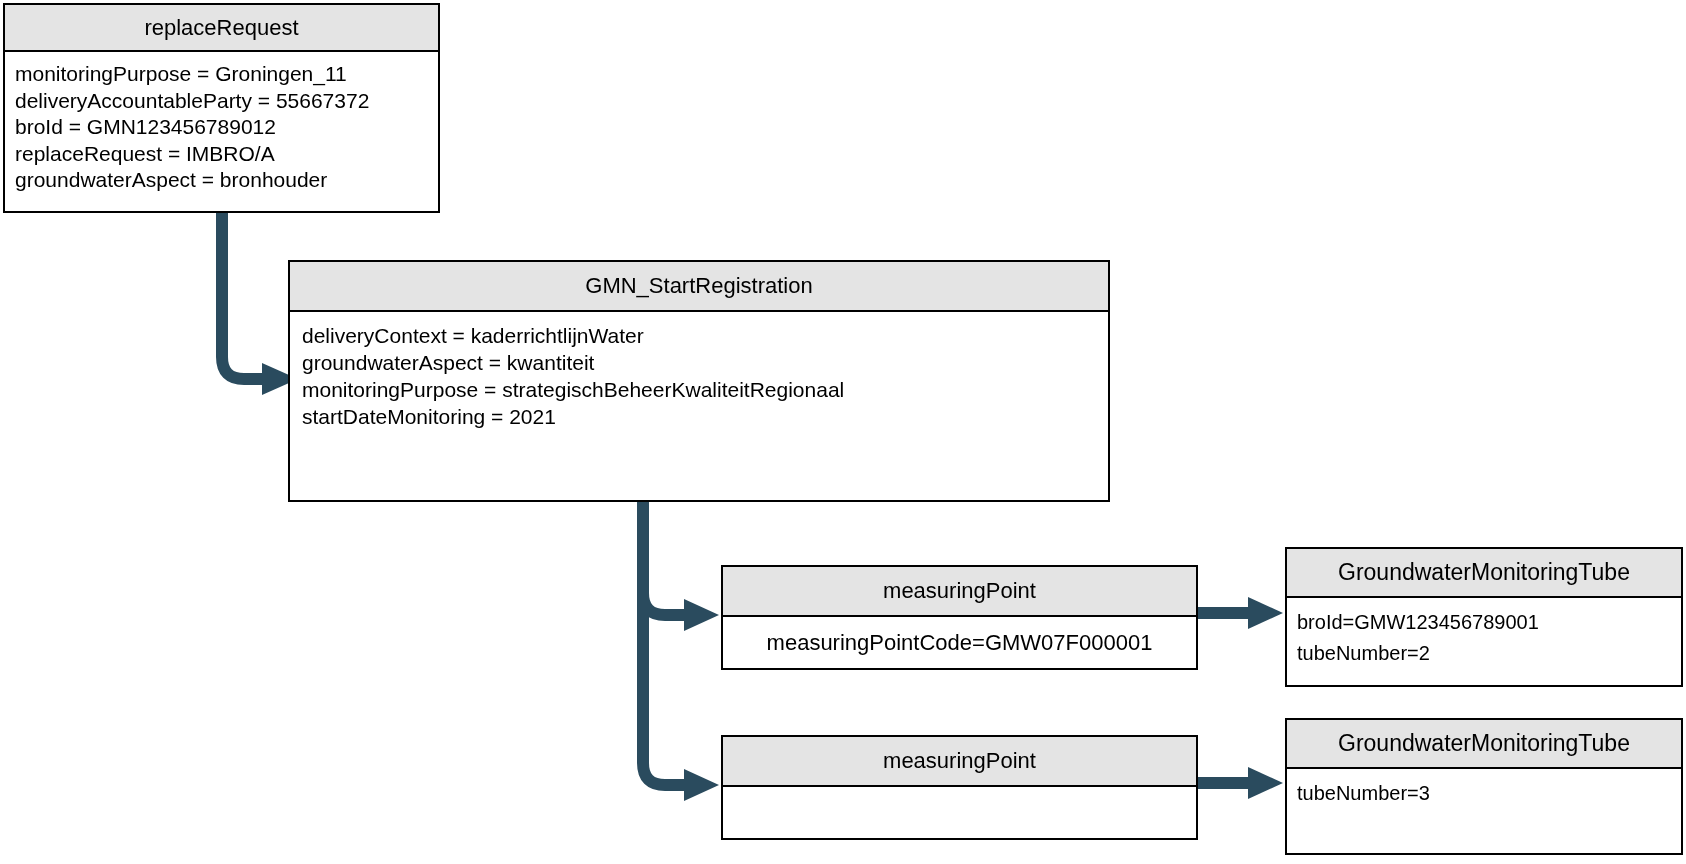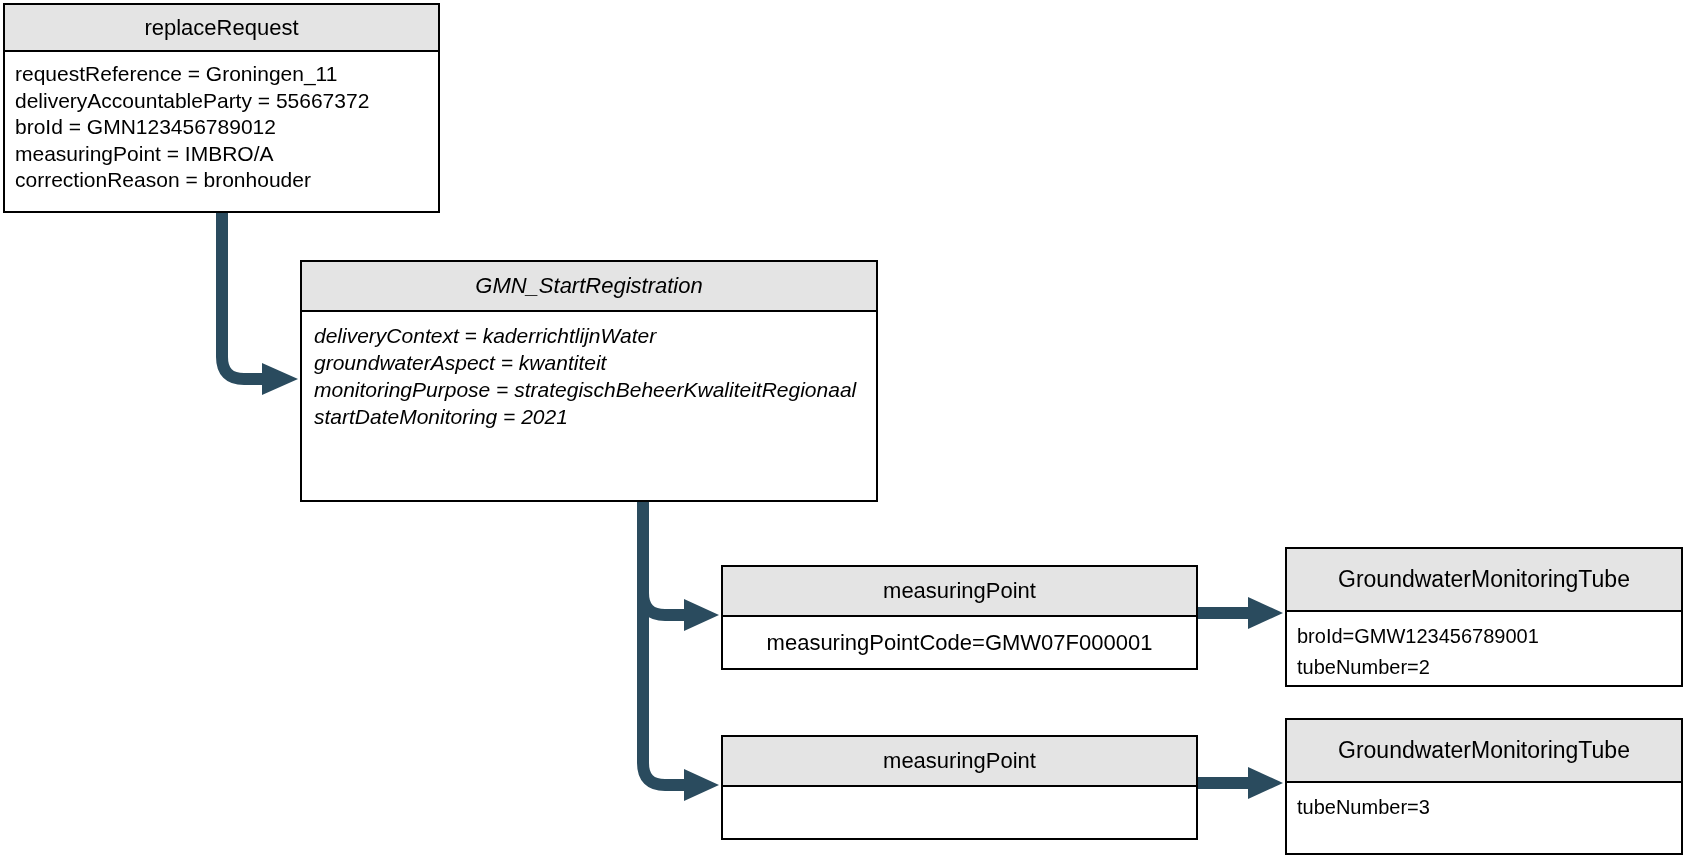--- a/index.html
+++ b/index.html
@@ -38,39 +38,39 @@
     white-space: nowrap;
     font-size: 21px;
     line-height: 27px;
   }
   
   #node-replace-request        { left: 3px;    top: 3px;   width: 437px; height: 210px; }
   #node-replace-request .node-title { height: 47px; }
   #node-replace-request .node-body  { padding: 9px 10px; }
   #node-replace-request .attr-line  { line-height: 26.5px; }
 
-  #node-gmn-start-registration { left: 300px;  top: 260px; width: 578px; height: 242px; font-style: italic; }
+  #node-gmn-start-registration { left: 288px;  top: 260px; width: 822px; height: 242px; }
   #node-gmn-start-registration .node-title { height: 50px; }
   #node-gmn-start-registration .node-body  { padding: 10px 12px; }
 
   #node-measuring-point-1      { left: 721px;  top: 565px; width: 477px; height: 105px; }
   #node-measuring-point-2      { left: 721px;  top: 735px; width: 477px; height: 105px; }
   #node-measuring-point-1 .node-title,
   #node-measuring-point-2 .node-title { height: 50px; }
   #node-measuring-point-1 .node-body,
   #node-measuring-point-2 .node-body {
     display: flex; align-items: center; justify-content: center;
   }
   #node-measuring-point-1 .attr-line,
   #node-measuring-point-2 .attr-line { font-size: 22px; }
 
   #node-tube-1                 { left: 1285px; top: 547px; width: 398px; height: 140px; }
   #node-tube-2                 { left: 1285px; top: 718px; width: 398px; height: 137px; }
   #node-tube-1 .node-title,
-  #node-tube-2 .node-title { height: 63px; font-size: 23px; }
+  #node-tube-2 .node-title { height: 49px; font-size: 23px; }
   #node-tube-1 .node-body,
   #node-tube-2 .node-body { padding: 9px 10px; }
   #node-tube-1 .attr-line,
   #node-tube-2 .attr-line { font-size: 20px; line-height: 31px; }
 
   #edges-svg {
     position: absolute;
     left: 0; top: 0;
     width: 1686px;
     height: 864px;
@@ -96,25 +96,25 @@
     <path d="M 1198 613 L 1249 613" fill="none" stroke-width="12" stroke="#2A4B5E"></path>
     <polygon points="1248,597 1248,629 1283,613" fill="#2A4B5E"></polygon>
 
     <path d="M 1198 783 L 1249 783" fill="none" stroke-width="12" stroke="#2A4B5E"></path>
     <polygon points="1248,767 1248,799 1283,783" fill="#2A4B5E"></polygon>
   </svg>
 
   <div class="node" id="node-replace-request">
     <div class="node-title">replaceRequest</div>
     <div class="node-body">
-      <div class="attr-line">requestReference = Groningen_11</div>
+      <div class="attr-line">monitoringPurpose = Groningen_11</div>
       <div class="attr-line">deliveryAccountableParty = 55667372</div>
       <div class="attr-line">broId = GMN123456789012</div>
-      <div class="attr-line">measuringPoint = IMBRO/A</div>
-      <div class="attr-line">correctionReason = bronhouder</div>
+      <div class="attr-line">replaceRequest = IMBRO/A</div>
+      <div class="attr-line">groundwaterAspect = bronhouder</div>
     </div>
   </div>
 
   <div class="node" id="node-gmn-start-registration">
     <div class="node-title">GMN_StartRegistration</div>
     <div class="node-body">
       <div class="attr-line">deliveryContext = kaderrichtlijnWater</div>
       <div class="attr-line">groundwaterAspect = kwantiteit</div>
       <div class="attr-line">monitoringPurpose = strategischBeheerKwaliteitRegionaal</div>
       <div class="attr-line">startDateMonitoring = 2021</div>

